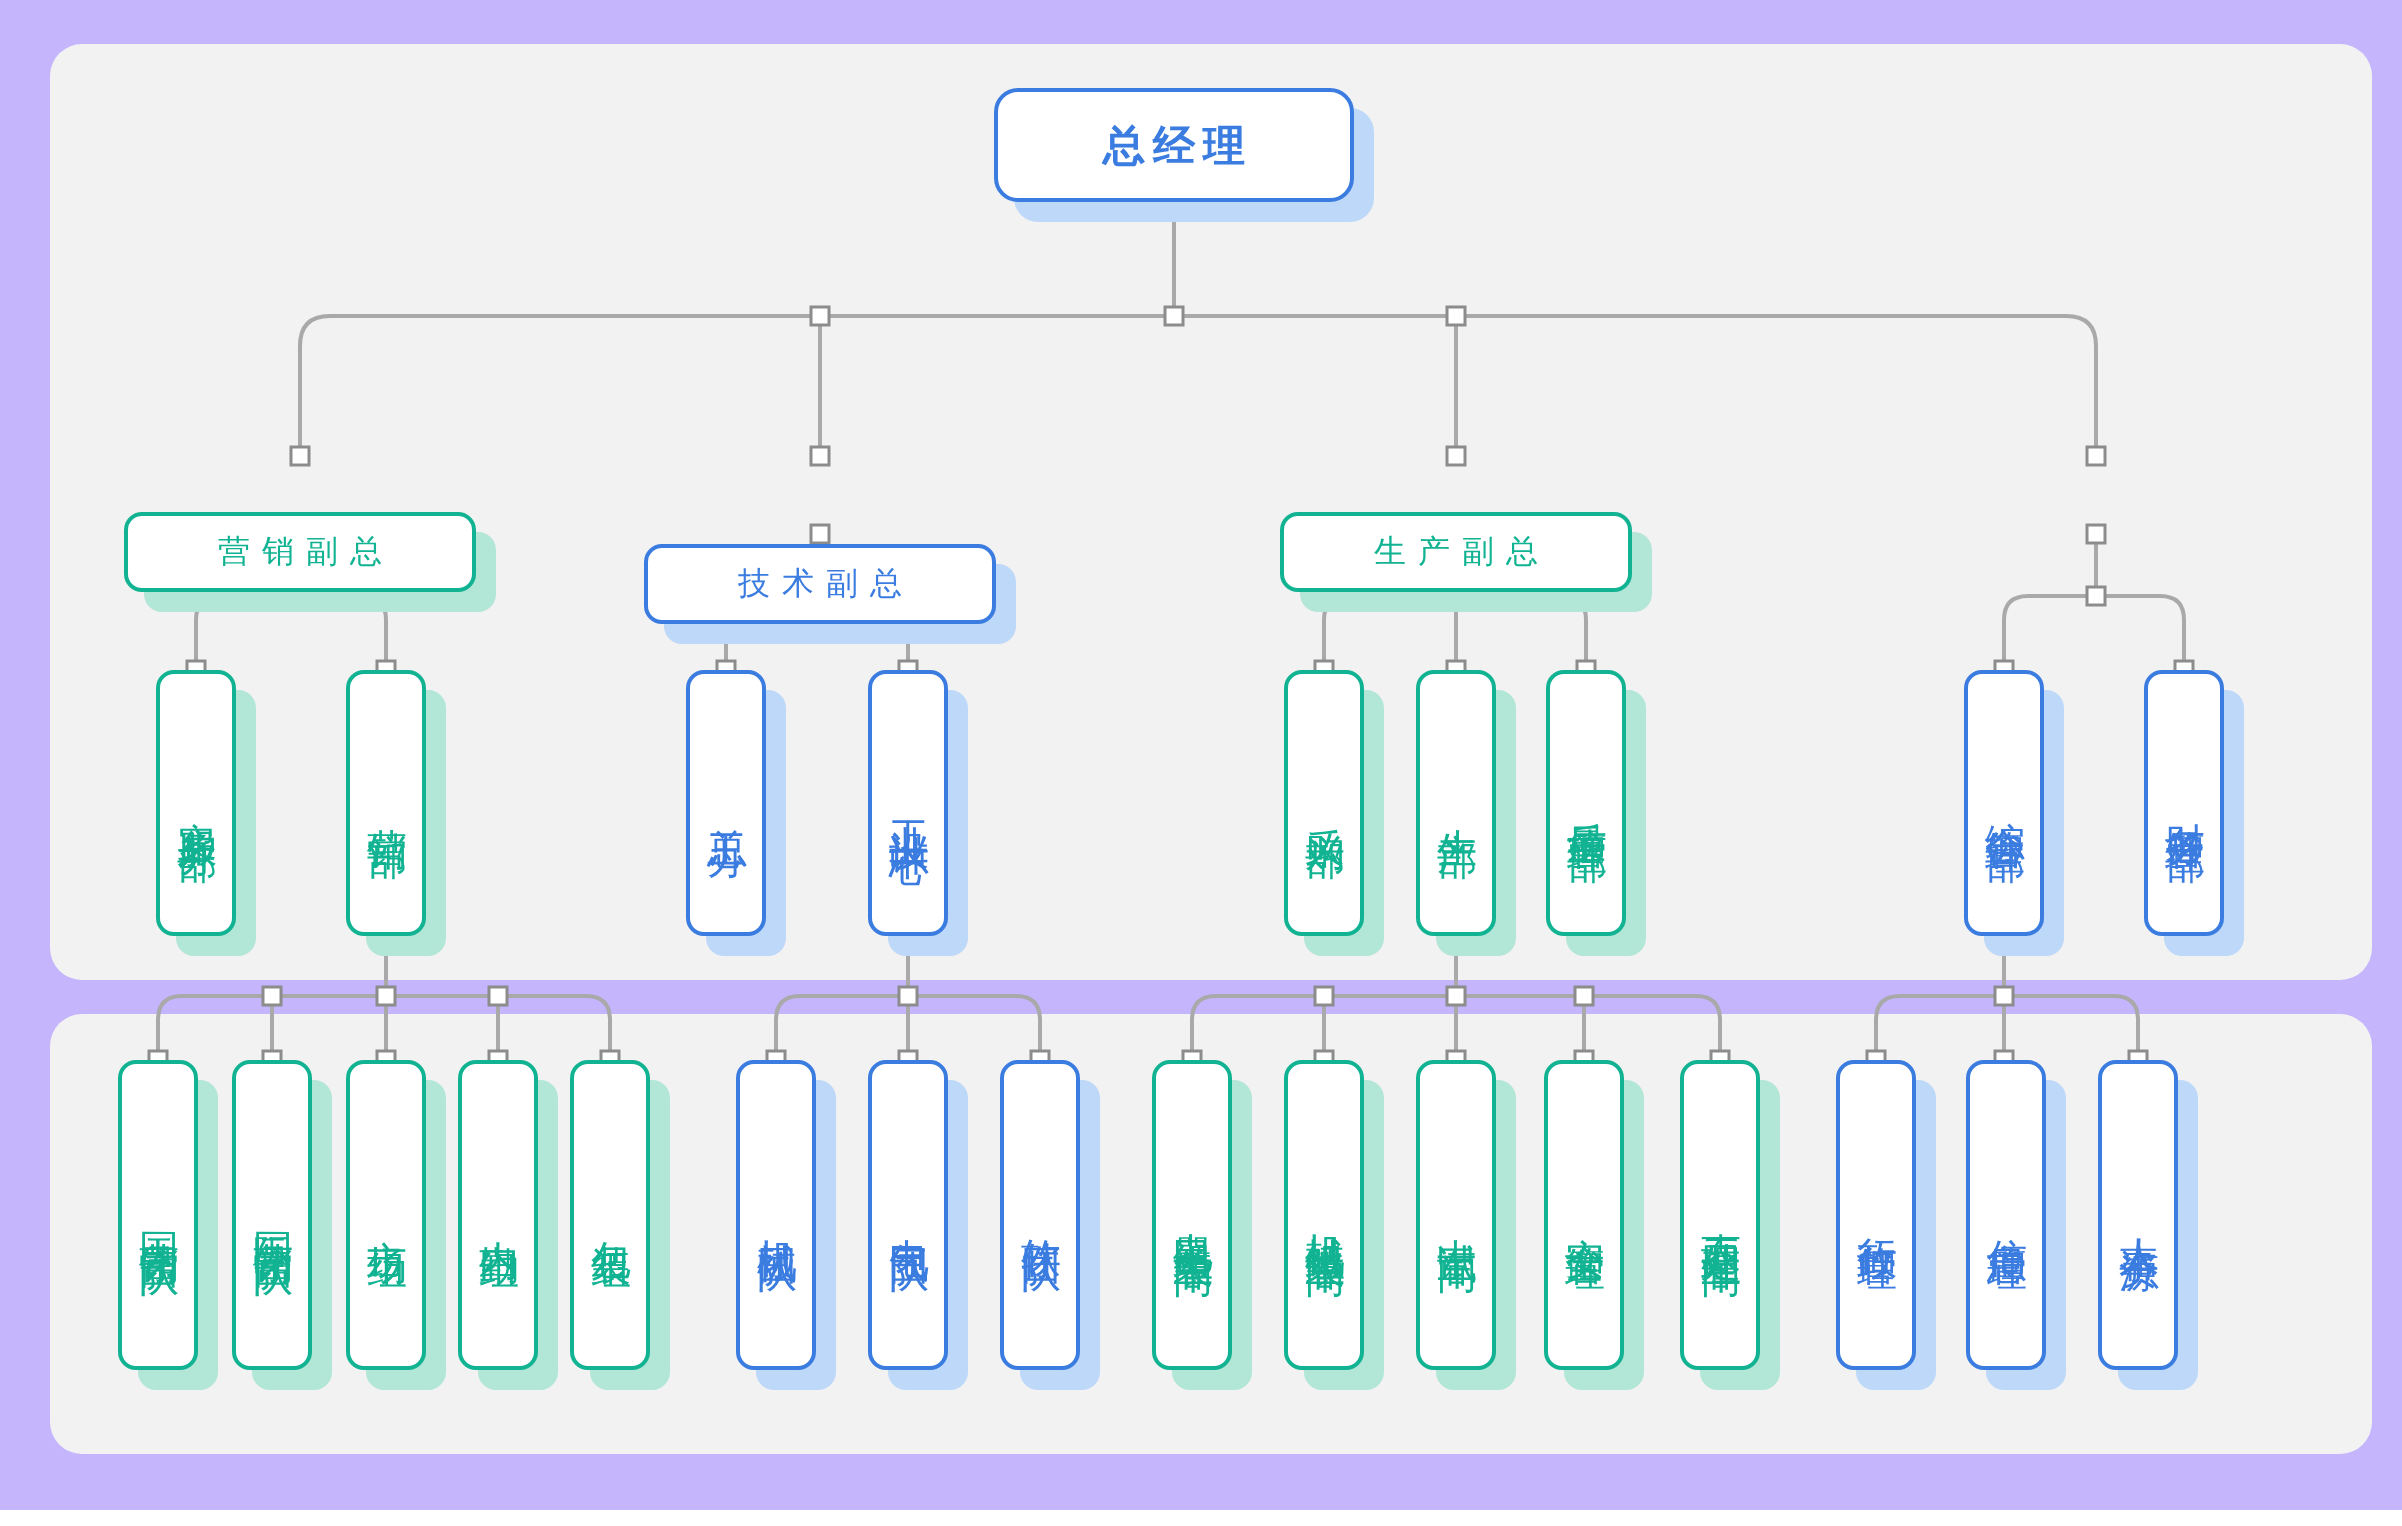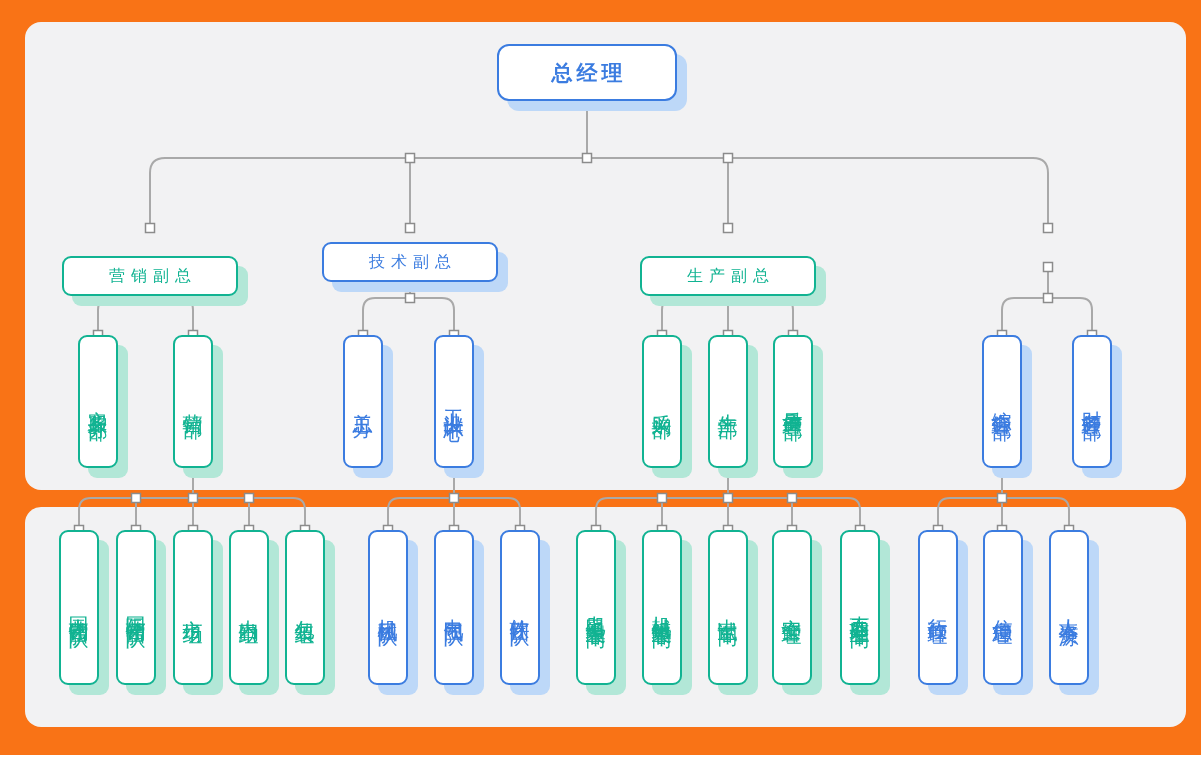--- a/index.html
+++ b/index.html
@@ -1,16 +1,16 @@
 <!DOCTYPE html>
 <html><head>
 <meta charset="utf-8">
 <style>
   html,body{margin:0;padding:0;background:#ffffff;}
-  #stage{position:relative;width:1201px;height:755px;background:#f97316;overflow:hidden;
+  #stage{position:relative;width:1201px;height:755px;background:#c4b5fd;overflow:hidden;
          font-family:"Liberation Sans",sans-serif;}
   .panel{position:absolute;left:25px;width:1161px;background:#f2f2f3;border-radius:16px;}
   #panel-top{top:22px;height:468px;}
   #panel-bottom{top:507px;height:220px;}
   #connector-layer{position:absolute;left:0;top:0;}
   .node{position:absolute;background:#ffffff;border:2px solid;border-radius:9px;
         display:flex;align-items:center;justify-content:center;box-sizing:border-box;cursor:default;}
   .node.blue{border-color:#3b7ce0;color:#3b7ce0;box-shadow:10px 10px 0 #bdd8f8;}
   .node.green{border-color:#11b392;color:#11b392;box-shadow:10px 10px 0 #b2e7d7;}
   .node.h1{font-size:21px;font-weight:bold;letter-spacing:4px;padding-left:4px;border-radius:12px;}
@@ -124,21 +124,21 @@
       </g>
   </svg>
 
   <div class="node blue h1" style="left:497px;top:44px;width:180px;height:57px">
     <span>总经理</span>
     </div>
 
   <div class="node green h2" style="left:62px;top:228px;width:176px;height:40px">
     <span>营销副总</span>
     </div>
-  <div class="node blue h2" style="left:322px;top:214px;width:176px;height:40px">
+  <div class="node blue h2" style="left:322px;top:244px;width:176px;height:40px">
     <span>技术副总</span>
     </div>
   <div class="node green h2" style="left:640px;top:228px;width:176px;height:40px">
     <span>生产副总</span>
     </div>
 
   <div class="node green v" style="left:78px;top:335px;width:40px;height:133px">
     <span>客户服务部</span>
     </div>
   <div class="node green v" style="left:173px;top:335px;width:40px;height:133px">

